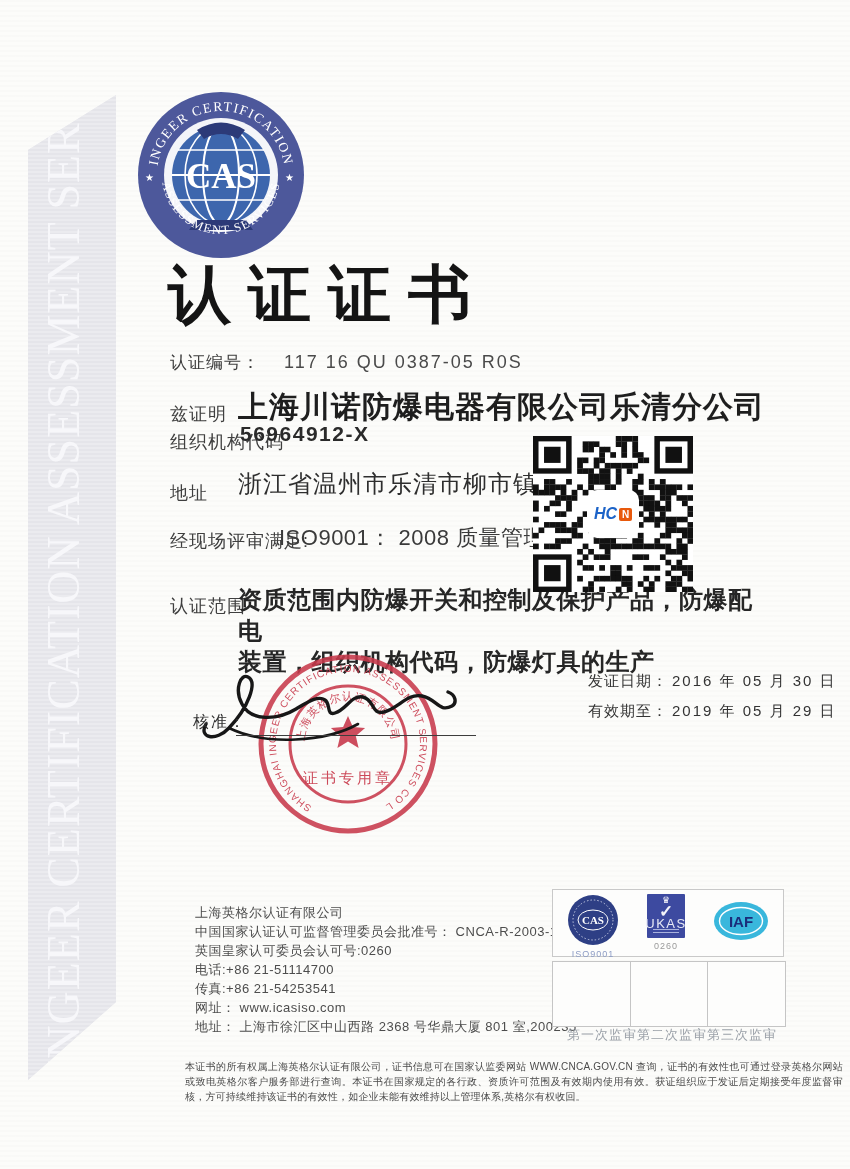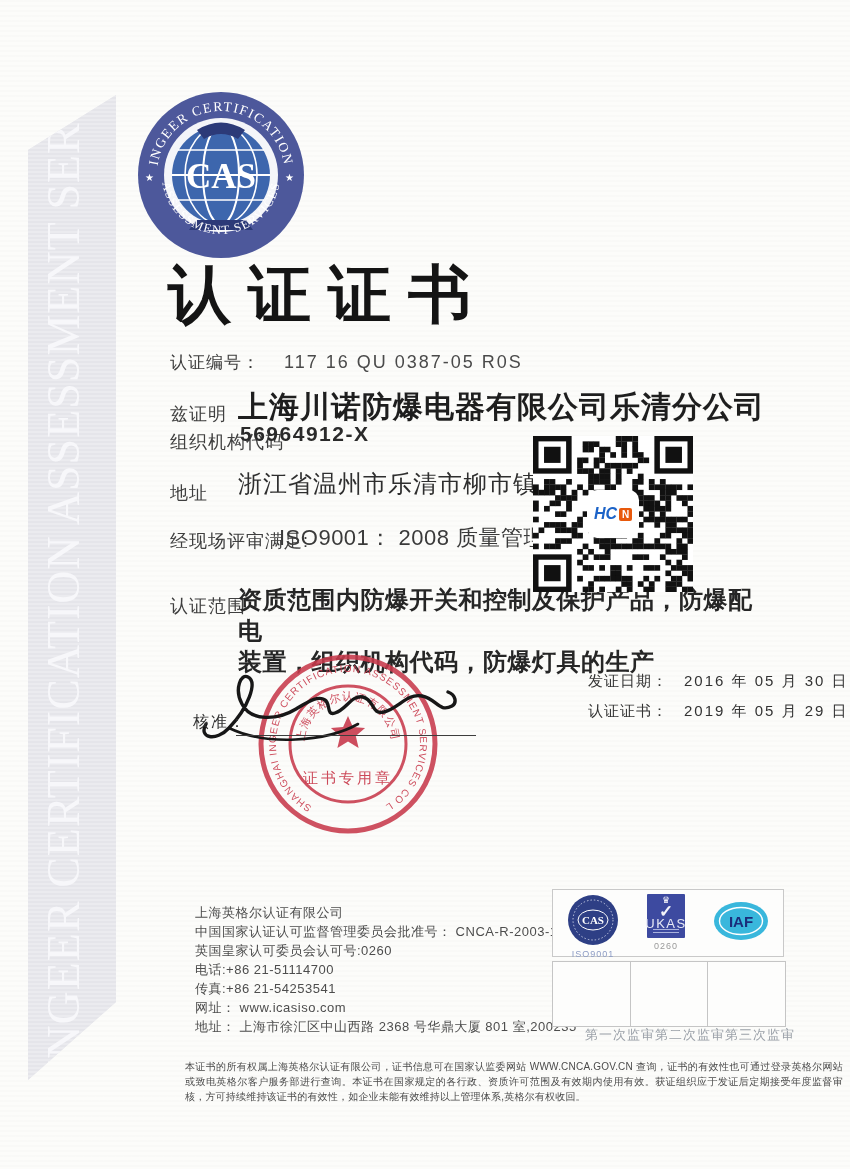--- a/index.html
+++ b/index.html
@@ -34,39 +34,39 @@
   .qr-logo{position:absolute;left:56px;top:56px;width:48px;height:44px;background:#fff;border-radius:8px;
         display:flex;align-items:center;justify-content:center;gap:2px;box-shadow:0 0 0 2px #fff;}
   .qr-hc{font-size:16px;font-weight:bold;font-style:italic;color:#1c63c8;}
   .qr-n{display:inline-flex;align-items:center;justify-content:center;width:13px;height:13px;background:#e8590c;border-radius:2px;color:#fff;font-size:10px;font-weight:bold;font-style:normal;}
   
   .seal{position:absolute;left:256px;top:652px;width:184px;height:184px;}
   .signature{position:absolute;left:196px;top:662px;width:270px;height:90px;}
   .approve-label{position:absolute;left:193px;top:712px;font-size:16px;color:#2f2f2f;letter-spacing:2px;}
   .approve-line{position:absolute;left:236px;top:735px;width:240px;height:1px;background:#3d3d3d;}
   .date-row{position:absolute;left:588px;font-size:15px;color:#333;letter-spacing:1px;white-space:nowrap;}
-  .date-row .val{margin-left:16px;letter-spacing:2px;}
+  .date-row .val{margin-left:4px;letter-spacing:2px;}
   
   .issuer{position:absolute;left:195px;top:903px;font-size:13px;color:#4d4d4d;line-height:19px;letter-spacing:0.5px;}
   
   .marks-box{position:absolute;left:552px;top:889px;width:232px;height:68px;border:1px solid #c9c9c9;
         display:flex;justify-content:space-around;align-items:flex-start;padding-top:4px;box-sizing:border-box;background:#fdfdfc;}
   .mark{display:flex;flex-direction:column;align-items:center;}
   .mark-sub{font-size:9px;color:#8d9cc4;margin-top:3px;letter-spacing:1px;}
   .mark-sub.gray{color:#9a9a9a;}
   .ukas-box{width:38px;height:44px;background:#3d4aa0;display:flex;flex-direction:column;align-items:center;justify-content:flex-start;border-radius:1px;}
   .ukas-crown{color:#fff;font-size:9px;line-height:8px;margin-top:2px;}
   .ukas-check{color:#f3f4fa;font-size:17px;font-weight:bold;line-height:16px;}
   .ukas-word{color:#e8eaf5;font-size:13px;letter-spacing:1.5px;line-height:8px;}
   .ukas-lines{width:26px;height:5px;margin-top:1px;background:repeating-linear-gradient(180deg,#aab2dd 0 1px,transparent 1px 3px);}
   
   .audit-table{position:absolute;left:552px;top:961px;width:232px;height:64px;border:1px solid #c5c5c5;display:flex;background:#fdfdfc;}
   .audit-cell{flex:1;border-right:1px solid #c5c5c5;}
   .audit-cell:last-child{border-right:none;}
-  .audit-labels{position:absolute;left:549px;top:1026px;width:246px;display:flex;justify-content:flex-end;}
+  .audit-labels{position:absolute;left:549px;top:1026px;width:246px;display:flex;justify-content:center;}
   .audit-labels span{font-size:13px;color:#9aa0a8;letter-spacing:1px;}
   
   .footnote{position:absolute;left:185px;top:1060px;width:658px;font-size:10px;line-height:14.8px;color:#4a4a4a;text-align:justify;letter-spacing:0.2px;}
 </style>
 </head>
 <body>
 
 <div class="page">
 
   <div class="side-band">
@@ -484,21 +484,21 @@
     </svg>
   </div>
 
   <div class="approve-label">核准：</div>
   <div class="approve-line"></div>
 
   <div class="date-row" style="top:672px;">
     <span>发证日期：</span><span class="val">2016 年 05 月 30 日</span>
   </div>
   <div class="date-row" style="top:702px;">
-    <span>认证证书：</span><span class="val">2019 年 05 月 29 日</span>
+    <span>有效期至：</span><span class="val">2019 年 05 月 29 日</span>
   </div>
 
   <div class="issuer">
     <div>上海英格尔认证有限公司</div>
     <div>中国国家认证认可监督管理委员会批准号： CNCA-R-2003-117</div>
     <div>英国皇家认可委员会认可号:0260</div>
     <div>电话:+86 21-51114700</div>
     <div>传真:+86 21-54253541</div>
     <div>网址： www.icasiso.com</div>
     <div>地址： 上海市徐汇区中山西路 2368 号华鼎大厦 801 室,200235</div>

